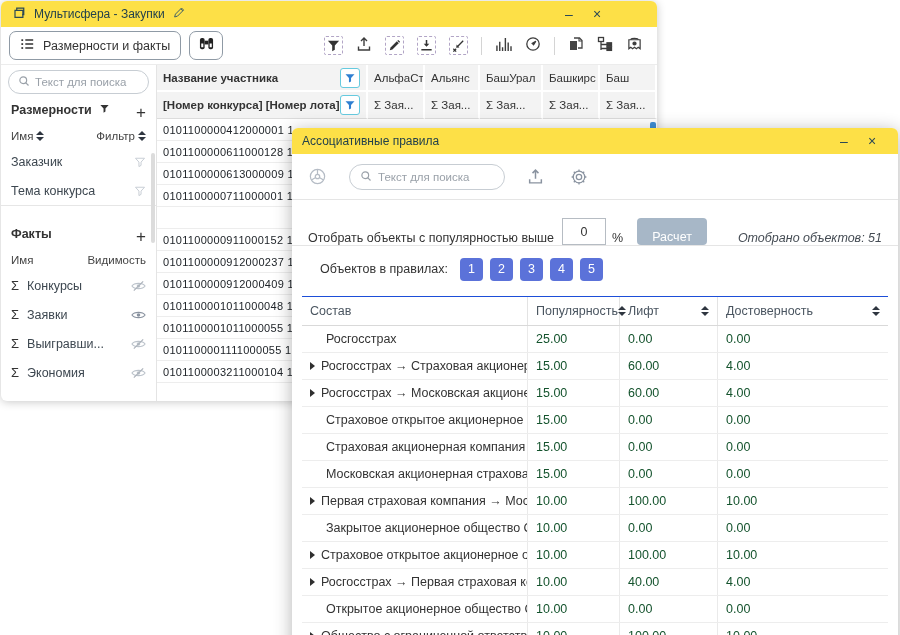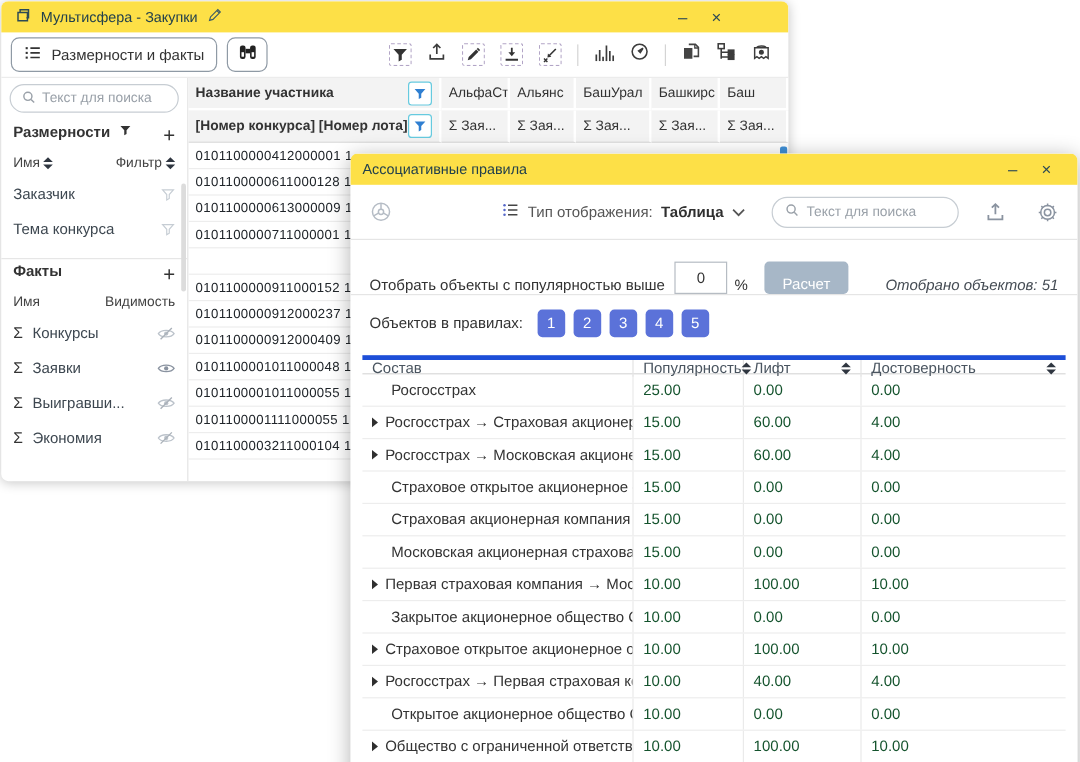--- a/index.html
+++ b/index.html
@@ -40,21 +40,21 @@
   .search-pill input::placeholder { color:#9aa1a9; }
   .side-head { display:flex; align-items:flex-start; gap:7px; padding:5px 10px 4px 10px;
     font-size:12.5px; font-weight:700; color:#333; }
   .side-head .plus { margin-left:auto; font-size:17px; font-weight:400; color:#333; }
   .side-cols { display:flex; align-items:center; padding:3px 10px 5px 10px; font-size:11.5px; color:#444;}
   .side-cols .c2 { margin-left:auto; display:flex; align-items:center; gap:3px;}
   .side-cols .c1 { display:flex; align-items:center; gap:3px;}
   .side-item { display:flex; align-items:center; height:29px; padding:0 10px;
     font-size:12.5px; color:#3d4750; }
   .side-item .si-funnel { margin-left:auto; display:flex; }
-  .facts-divider { border-top:1px solid #e6e6e6; margin-top:10px; padding-top:3px; }
+  .facts-divider { border-top:1px solid #e6e6e6; margin-top:0; padding-top:21px; }
   .fact-item { display:flex; align-items:center; height:29px; padding:0 10px; gap:8px;
     font-size:12.5px; color:#3d4750; }
   .fact-item .sigma { font-size:13px; color:#333; }
   .fact-item .eye { margin-left:auto; display:flex; }
   .sthumb { position:absolute; right:1px; top:88px; width:4px; height:90px; background:#dcdcdc; border-radius:2px;}
   .sort { display:inline-flex; flex-direction:column; gap:2px; }
   .sort i { display:block; width:0; height:0; border-left:4px solid transparent; border-right:4px solid transparent;}
   .sort .up { border-bottom:4px solid #2f3640; }
   .sort .dn { border-top:4px solid #2f3640; }
 
@@ -85,27 +85,27 @@
   .dlg-pill input::placeholder { color:#9aa1a9; }
   .dlg-ic { display:flex; align-items:center; }
   .dlg-filter { display:flex; align-items:flex-end; height:46px; padding:0 16px;
     border-bottom:1px solid #e5e5e5; font-size:12.5px; color:#333; }
   .pct-input { margin-left:8px; width:44px; height:27px; border:1px solid #b6bcc3; text-align:center;
     font-size:12.5px; color:#333; font-family:inherit; outline:none;}
   .pct-sign { margin-left:6px; }
   .calc-btn { margin-left:14px; background:#A7B7C7; color:#fff; border:none; border-radius:4px;
     height:27px; padding:12px 15px; font-size:12.5px; font-family:inherit;}
   .sel-info { margin-left:auto; font-style:italic; color:#454c54; font-size:12.5px;}
-  .dlg-objects { display:flex; align-items:center; height:46px; padding:0 16px; font-size:12.5px; color:#333;}
+  .dlg-objects { display:flex; align-items:center; height:46px; padding:0 28px; font-size:12.5px; color:#333;}
   .numbtns { display:flex; gap:7px; margin-left:12px;}
   .numbtn { width:23px; height:23px; background:#5B72D9; color:#fff; border:none; border-radius:4px;
     font-size:12.5px; display:flex; align-items:center; justify-content:center; font-family:inherit;}
   .dlg-table { margin:4px 10px 0 10px; }
-  .tbl-h { display:grid; grid-template-columns:226px 92px 98px 1fr; height:16px;
-    border-top:4px solid #1d4ed8; border-bottom:1px solid #d9d9d9; }
+  .tbl-h { display:grid; grid-template-columns:226px 92px 98px 1fr; height:30px;
+    border-top:1px solid #1d4ed8; border-bottom:1px solid #d9d9d9; }
   .tbl-h .thc { display:flex; align-items:center; padding:0 8px; font-size:12.5px; color:#4a5560;}
   .tbl-h .thc:not(:last-child) { border-right:1px solid #e3e3e3; }
   .tbl-h .sort { margin-left:auto; }
   .tbl-r { display:grid; grid-template-columns:226px 92px 98px 1fr; height:27px;
     border-bottom:1px solid #ededed; }
   .tbl-r .tc { display:flex; align-items:center; padding:0 8px; font-size:12.5px; color:#333;
     white-space:nowrap; overflow:hidden; }
   .tbl-r .tc:not(:last-child) { border-right:1px solid #eaeaea; }
   .tbl-r .num { color:#14532d; }
   .tbl-r .name { gap:6px; }
@@ -497,41 +497,20 @@
   </div>
 
   <div class="dlg-toolbar">
     <span class="dlg-ic">
       <svg width="19" height="19" viewBox="0 0 20 20" fill="none" stroke="#b5bcc5" stroke-width="1.3">
           <circle cx="10" cy="10" r="7.5"></circle>
           <circle cx="10" cy="10" r="2.3"></circle>
           <path d="M10 2.5v5.2M3.6 13.6l4.5-2.6M16.4 13.6l-4.5-2.6"></path>
         </svg>
     </span>
-    <span class="type-select">
-      <span>
-        <svg width="15" height="14" viewBox="0 0 16 16">
-            <g stroke="#444" stroke-width="1.5">
-              <path d="M5.5 3.5h9M5.5 8h9M5.5 12.5h9"></path>
-            </g>
-            <g fill="#5668c9">
-              <circle cx="2.2" cy="3.5" r="1.2"></circle>
-              <circle cx="2.2" cy="8" r="1.2"></circle>
-              <circle cx="2.2" cy="12.5" r="1.2"></circle>
-            </g>
-          </svg>
-      </span>
-      <span>Тип отображения:</span>
-      <b>Таблица</b>
-      <span>
-        <svg width="11" height="8" viewBox="0 0 12 8" fill="none" stroke="#555" stroke-width="1.6">
-            <path d="M1 1.5l5 5 5-5"></path>
-          </svg>
-      </span>
-    </span>
     <div class="dlg-pill">
       <span>
         <svg width="12" height="12" viewBox="0 0 16 16" fill="none" stroke="#9aa1a9" stroke-width="1.6">
             <circle cx="7" cy="7" r="4.5"></circle>
             <path d="M10.5 10.5L14 14"></path>
           </svg>
       </span>
       <input placeholder="Текст для поиска" style="">
     </div>
     <span class="dlg-ic" style="margin-left:22px">

